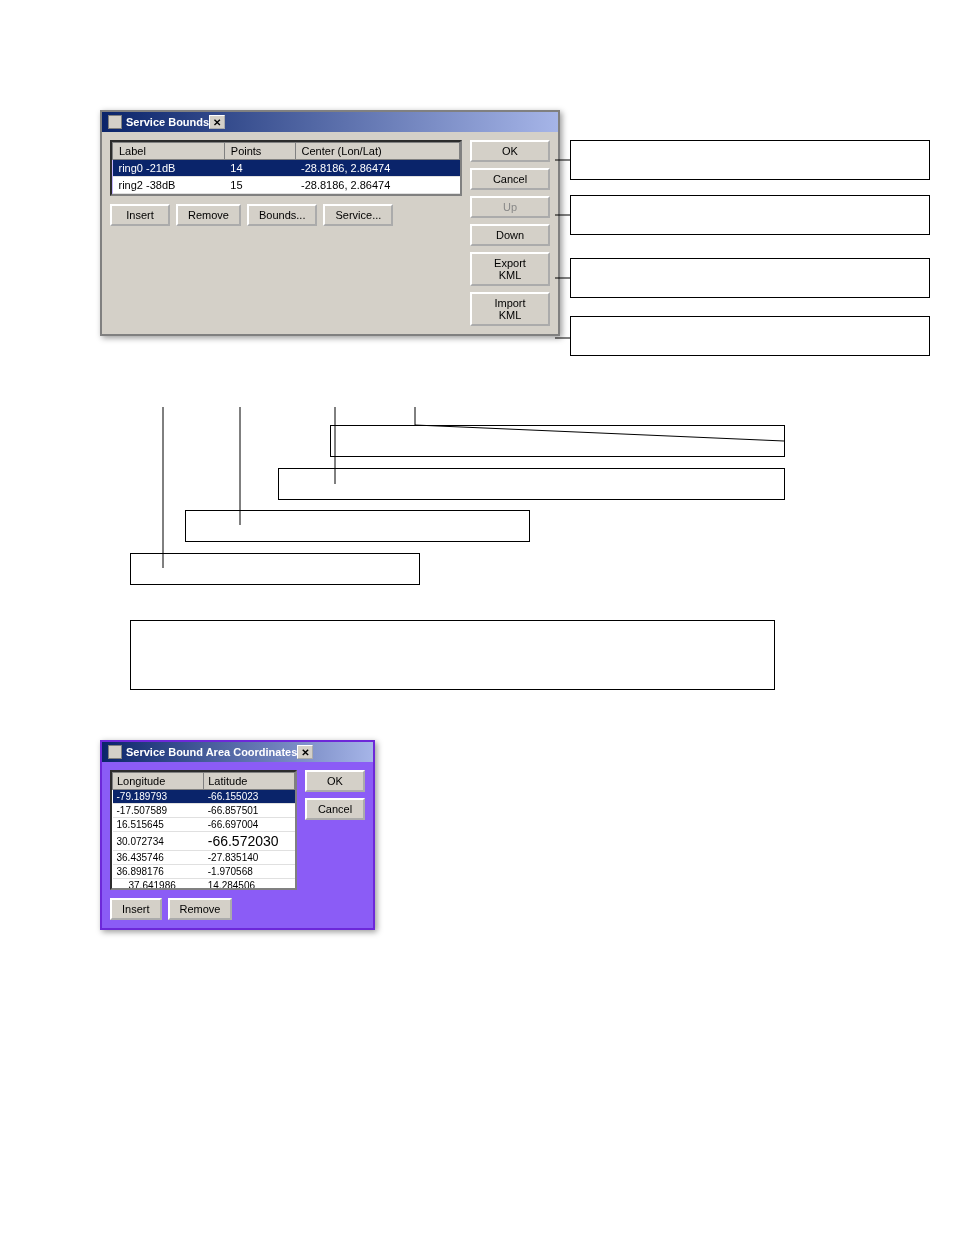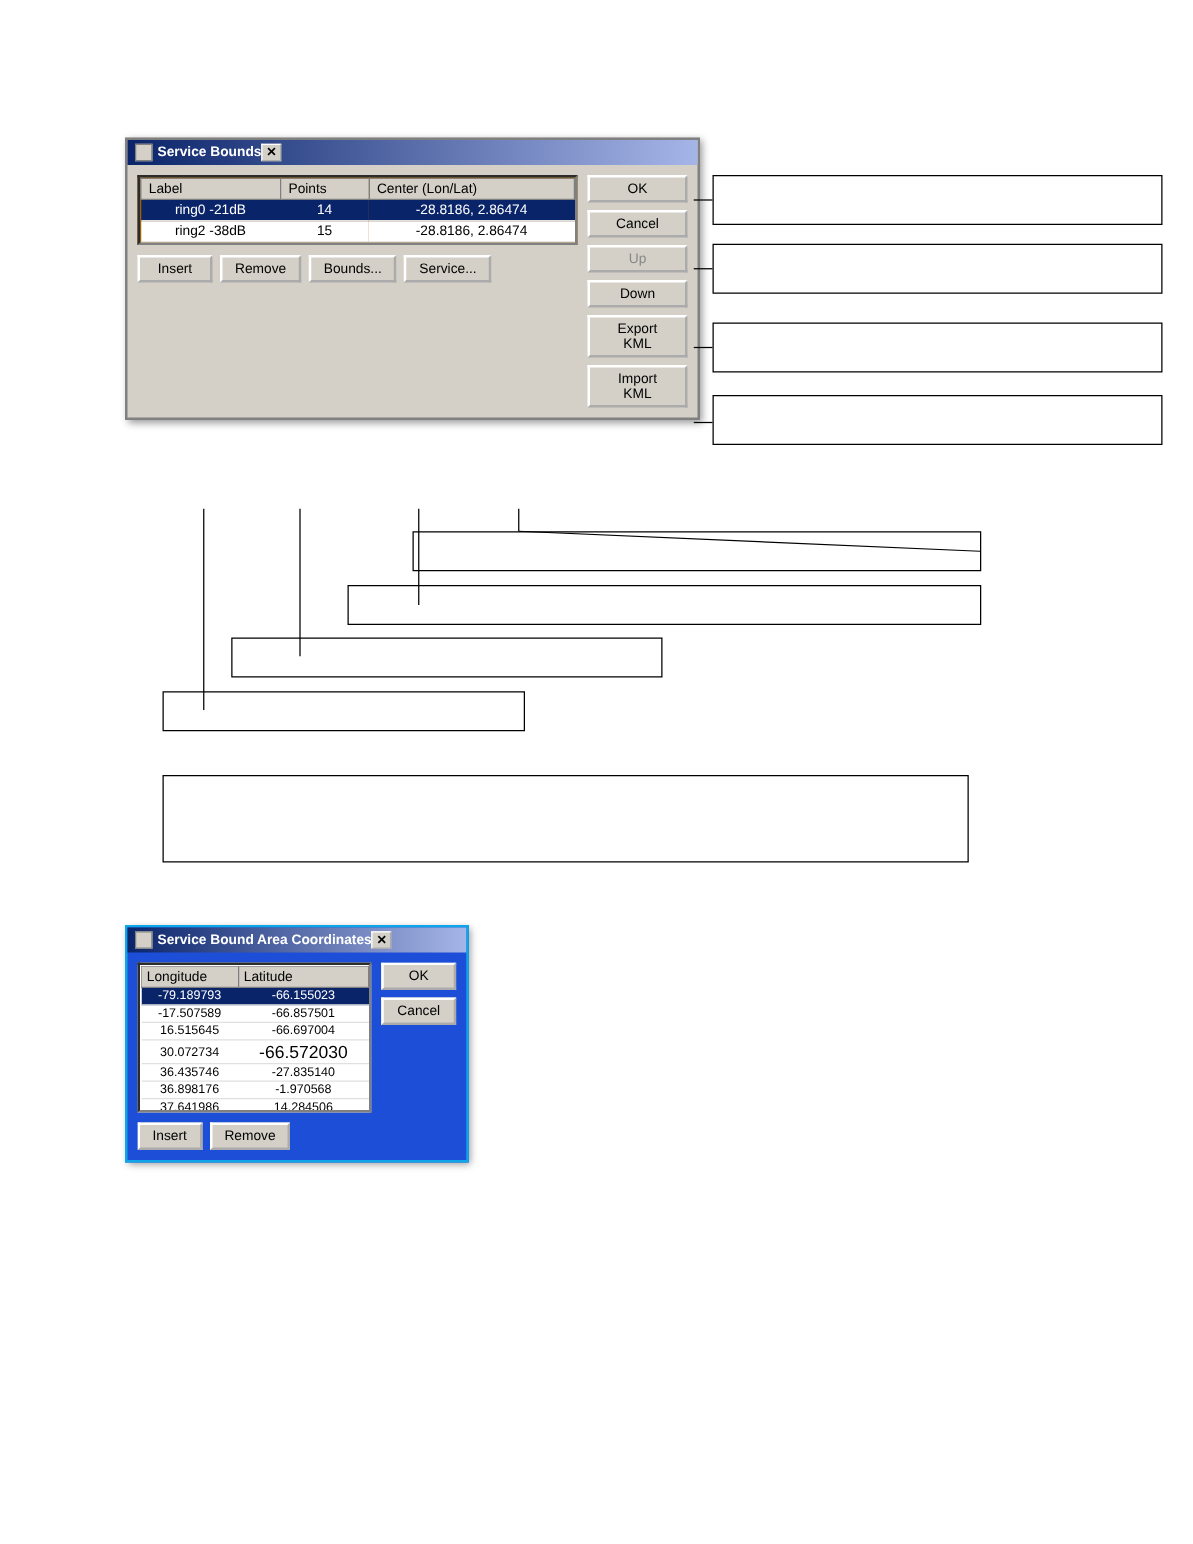--- a/index.html
+++ b/index.html
@@ -60,21 +60,21 @@
       justify-content: center;
       cursor: pointer;
     }
 
     .dialog-body {
       padding: 8px;
     }
 
     
     .table-container {
-      background: #a16207;
+      background: #c4b5fd;
       border: 2px inset #808080;
       overflow: hidden;
     }
 
     table {
       width: 100%;
       border-collapse: collapse;
       font-size: 11px;
     }
 
@@ -84,21 +84,20 @@
 
     table thead th {
       border: 1px solid #808080;
       padding: 2px 6px;
       text-align: left;
       font-weight: normal;
     }
 
     table tbody tr {
       background: white;
-      text-align: center;
     }
 
     table tbody tr.selected {
       background: #0a246a;
       color: white;
     }
 
     table tbody td {
       padding: 2px 6px;
       border-bottom: 1px solid #e0e0e0;
@@ -128,22 +127,22 @@
 
     
     .connector {
       position: absolute;
       pointer-events: none;
     }
 
     
     .small-dialog {
       position: absolute;
-      background: #1d4ed8;
-      border: 2px solid #0ea5e9;
+      background: #8b5cf6;
+      border: 2px solid #6d28d9;
       box-shadow: 2px 2px 6px rgba(0,0,0,0.4);
     }
 
     .scrollable-table {
       background: white;
       border: 2px inset #808080;
       overflow-y: auto;
       height: 120px;
     }
 
@@ -282,21 +281,21 @@
     </tr>
                 <tr>
       <td style="padding:1px 4px; font-size:10px;">36.435746</td>
       <td style="padding:1px 4px; font-size:10px;">-27.835140</td>
     </tr>
                 <tr>
       <td style="padding:1px 4px; font-size:10px;">36.898176</td>
       <td style="padding:1px 4px; font-size:10px;">-1.970568</td>
     </tr>
                 <tr>
-      <td style="padding:1px 2px; font-size:10px;text-decoration:underline;">37.641986</td>
+      <td style="padding:1px 16px; font-size:10px;text-decoration:underline;">37.641986</td>
       <td style="padding:1px 4px; font-size:10px;">14.284506</td>
     </tr>
               </tbody>
           </table>
         </div>
 
         <div style="display:flex; gap:6px; margin-top:8px;">
           <button class="btn" style="min-width:50px;">Insert</button>
           <button class="btn" style="min-width:50px;">Remove</button>
         </div>

